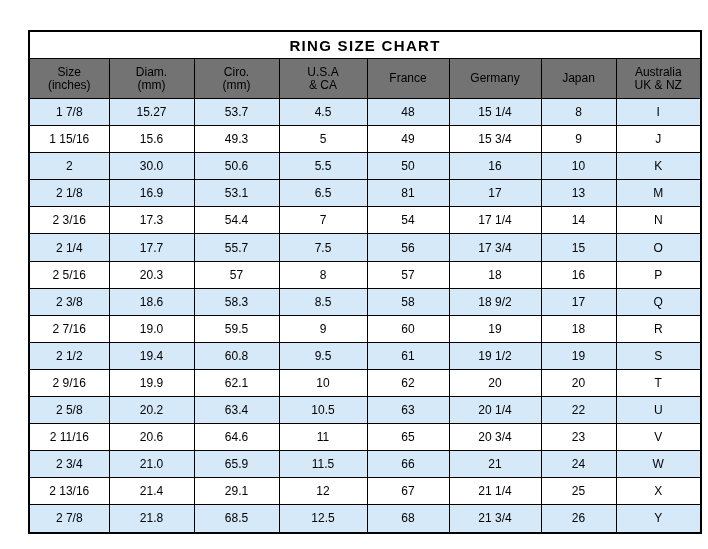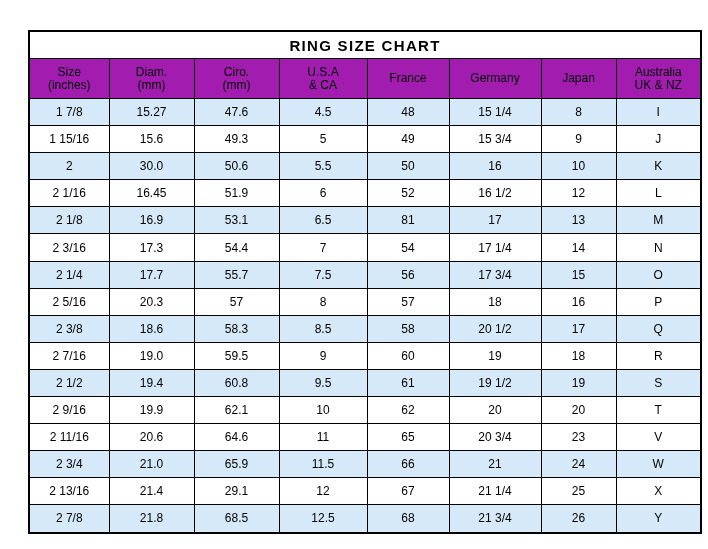--- a/index.html
+++ b/index.html
@@ -45,21 +45,21 @@
     border: 1px solid #000000;
     height: 26px;
     font-size: 15px;
     letter-spacing: 1.3px;
     font-weight: bold;
     background: #ffffff;
   }
   tr.header-row td {
     height: 39px;
     line-height: 13px;
-    background: #a21caf;
+    background: #737373;
     font-size: 12px;
     margin-left: 44px;
   }
   tr.header-row td .sub {
     display: block;
     font-size: 12px;
   }
   tr.data-row td {
     height: 26.1px;
   }
@@ -125,21 +125,21 @@
             <span>Japan</span>
           </td>
           <td>
             <span>Australia</span>
             <span class="sub">UK &amp; NZ</span>
           </td>
         </tr>
       <tr class="data-row shaded">
             <td>1 7/8</td>
             <td>15.27</td>
-            <td>47.6</td>
+            <td>53.7</td>
             <td>4.5</td>
             <td>48</td>
             <td>15 1/4</td>
             <td>8</td>
             <td>I</td>
           </tr>
           <tr class="data-row plain">
             <td>1 15/16</td>
             <td>15.6</td>
             <td>49.3</td>
@@ -152,30 +152,20 @@
           <tr class="data-row shaded">
             <td>2</td>
             <td>30.0</td>
             <td>50.6</td>
             <td>5.5</td>
             <td>50</td>
             <td>16</td>
             <td>10</td>
             <td>K</td>
           </tr>
-          <tr class="data-row plain">
-            <td>2 1/16</td>
-            <td>16.45</td>
-            <td>51.9</td>
-            <td>6</td>
-            <td>52</td>
-            <td>16 1/2</td>
-            <td>12</td>
-            <td>L</td>
-          </tr>
           <tr class="data-row shaded">
             <td>2 1/8</td>
             <td>16.9</td>
             <td>53.1</td>
             <td>6.5</td>
             <td>81</td>
             <td>17</td>
             <td>13</td>
             <td>M</td>
           </tr>
@@ -208,21 +198,21 @@
             <td>18</td>
             <td>16</td>
             <td>P</td>
           </tr>
           <tr class="data-row shaded">
             <td>2 3/8</td>
             <td>18.6</td>
             <td>58.3</td>
             <td>8.5</td>
             <td>58</td>
-            <td>20 1/2</td>
+            <td>18 9/2</td>
             <td>17</td>
             <td>Q</td>
           </tr>
           <tr class="data-row plain">
             <td>2 7/16</td>
             <td>19.0</td>
             <td>59.5</td>
             <td>9</td>
             <td>60</td>
             <td>19</td>
@@ -242,20 +232,30 @@
           <tr class="data-row plain">
             <td>2 9/16</td>
             <td>19.9</td>
             <td>62.1</td>
             <td>10</td>
             <td>62</td>
             <td>20</td>
             <td>20</td>
             <td>T</td>
           </tr>
+          <tr class="data-row shaded">
+            <td>2 5/8</td>
+            <td>20.2</td>
+            <td>63.4</td>
+            <td>10.5</td>
+            <td>63</td>
+            <td>20 1/4</td>
+            <td>22</td>
+            <td>U</td>
+          </tr>
           <tr class="data-row plain">
             <td>2 11/16</td>
             <td>20.6</td>
             <td>64.6</td>
             <td>11</td>
             <td>65</td>
             <td>20 3/4</td>
             <td>23</td>
             <td>V</td>
           </tr>

